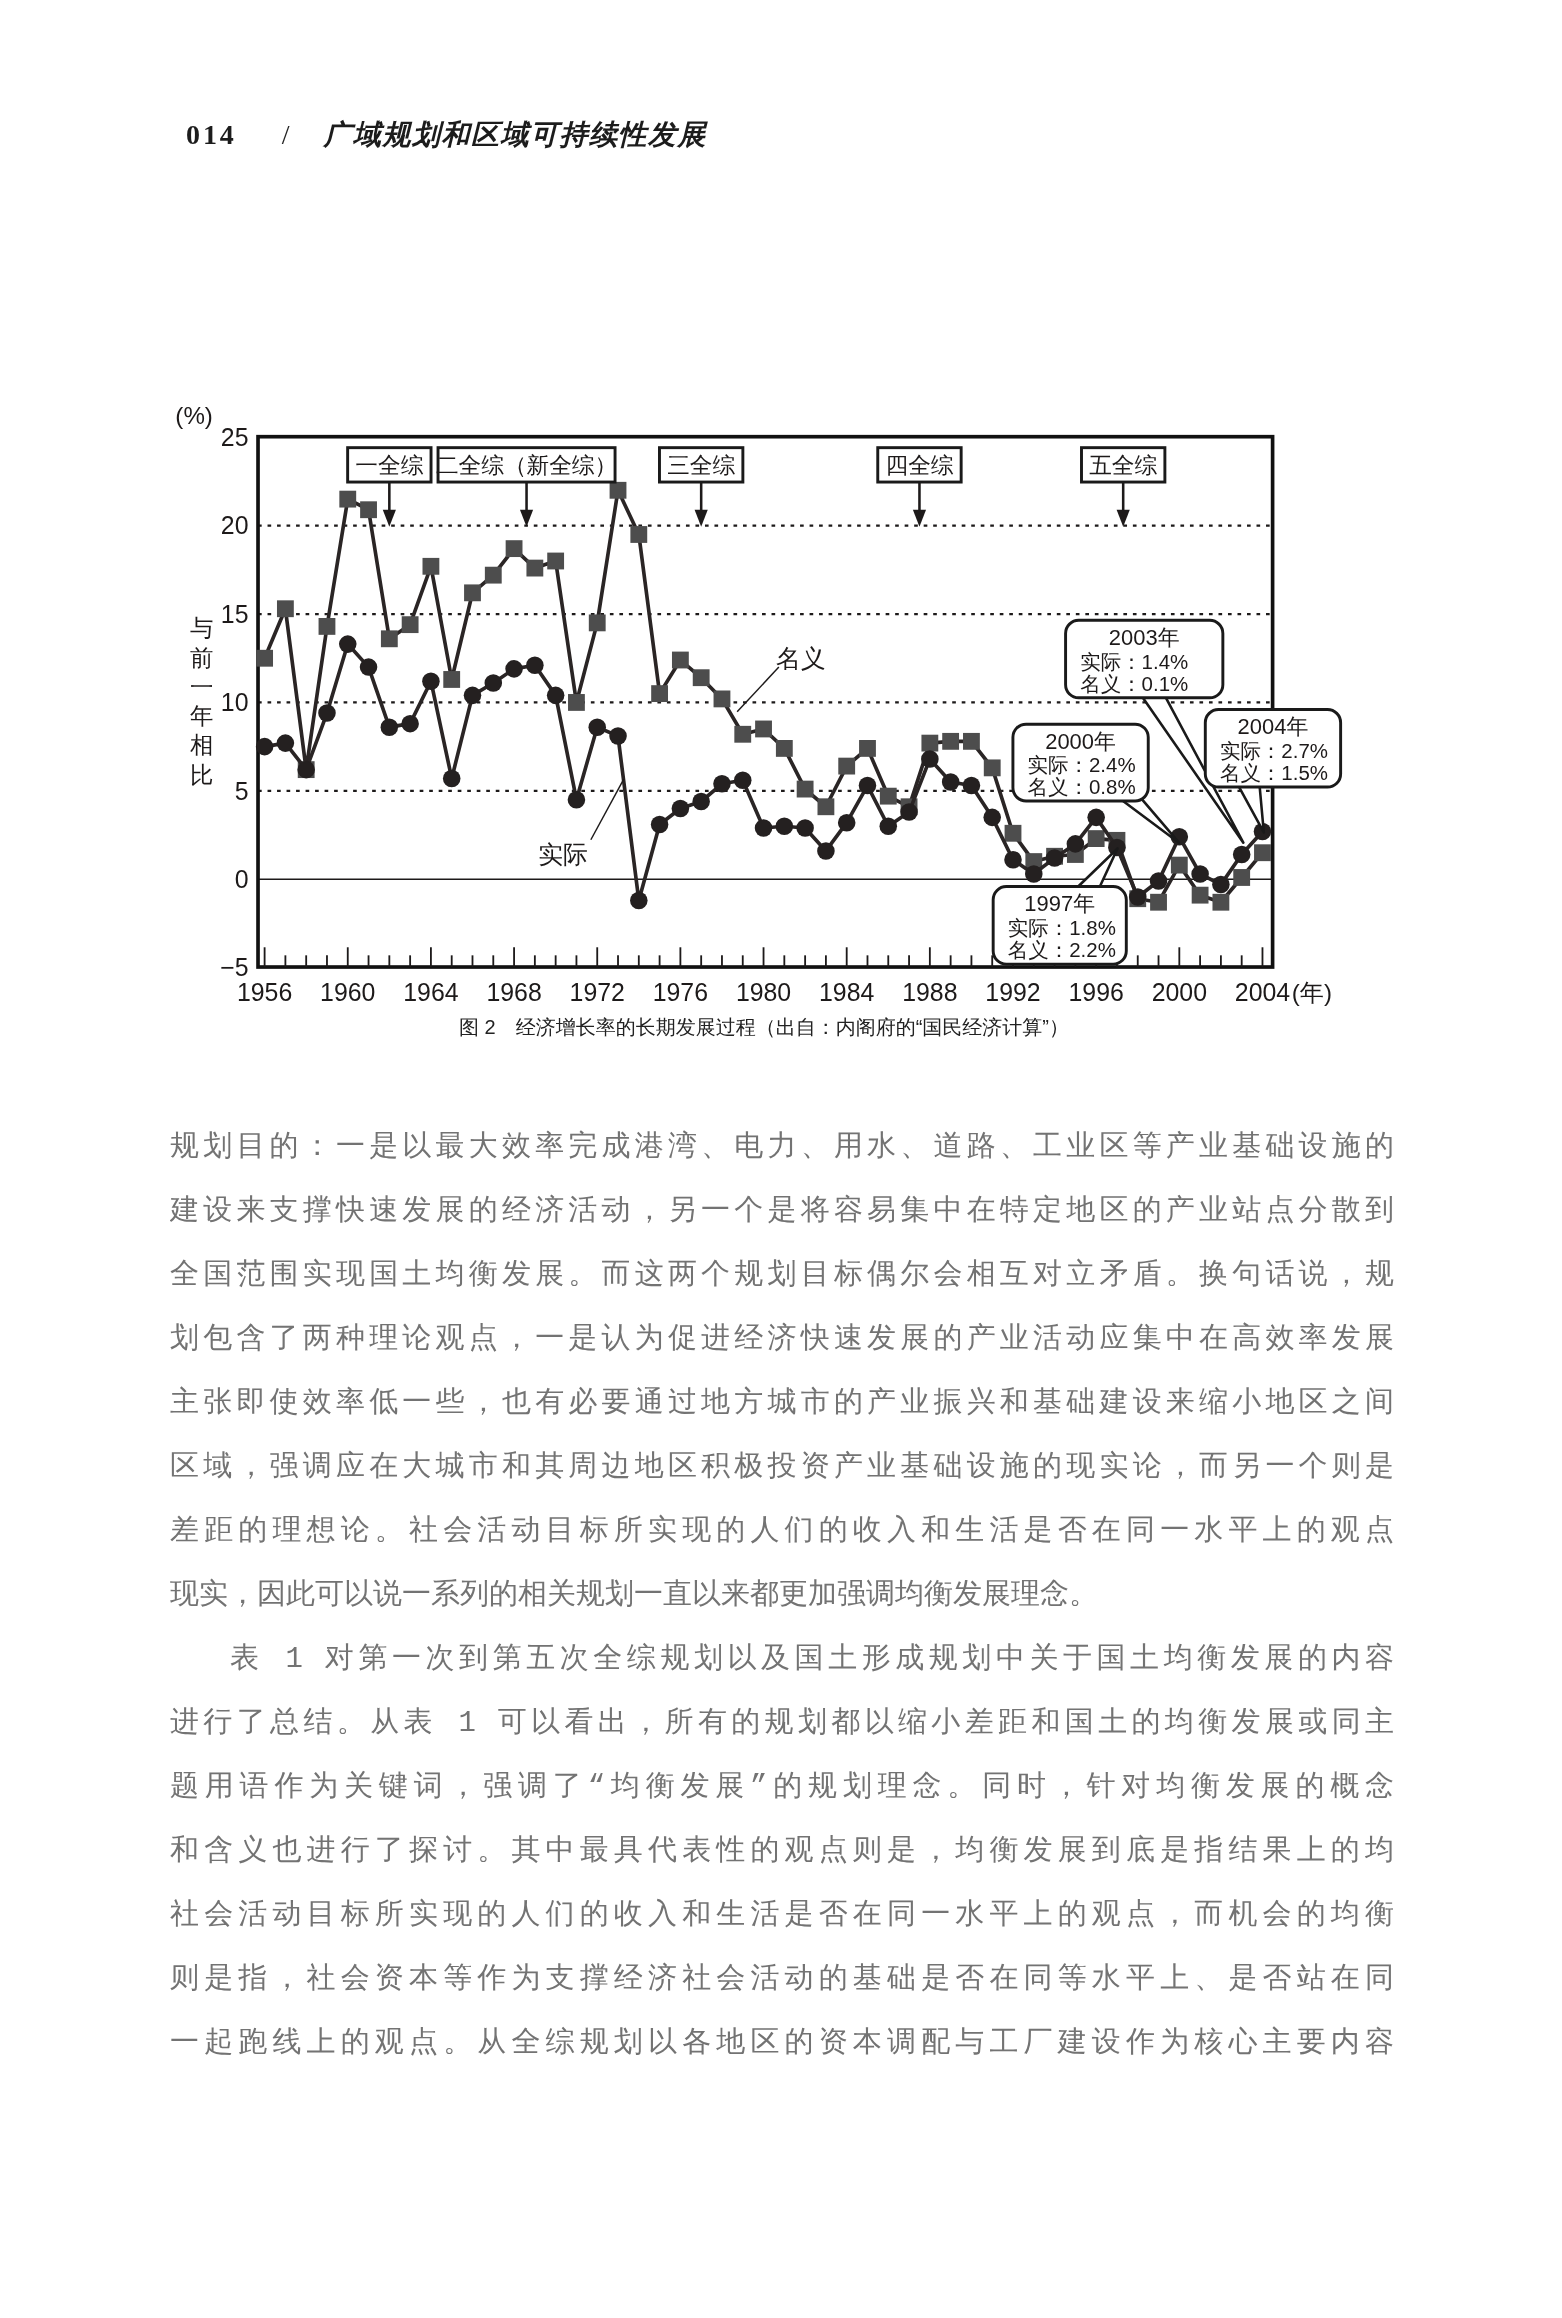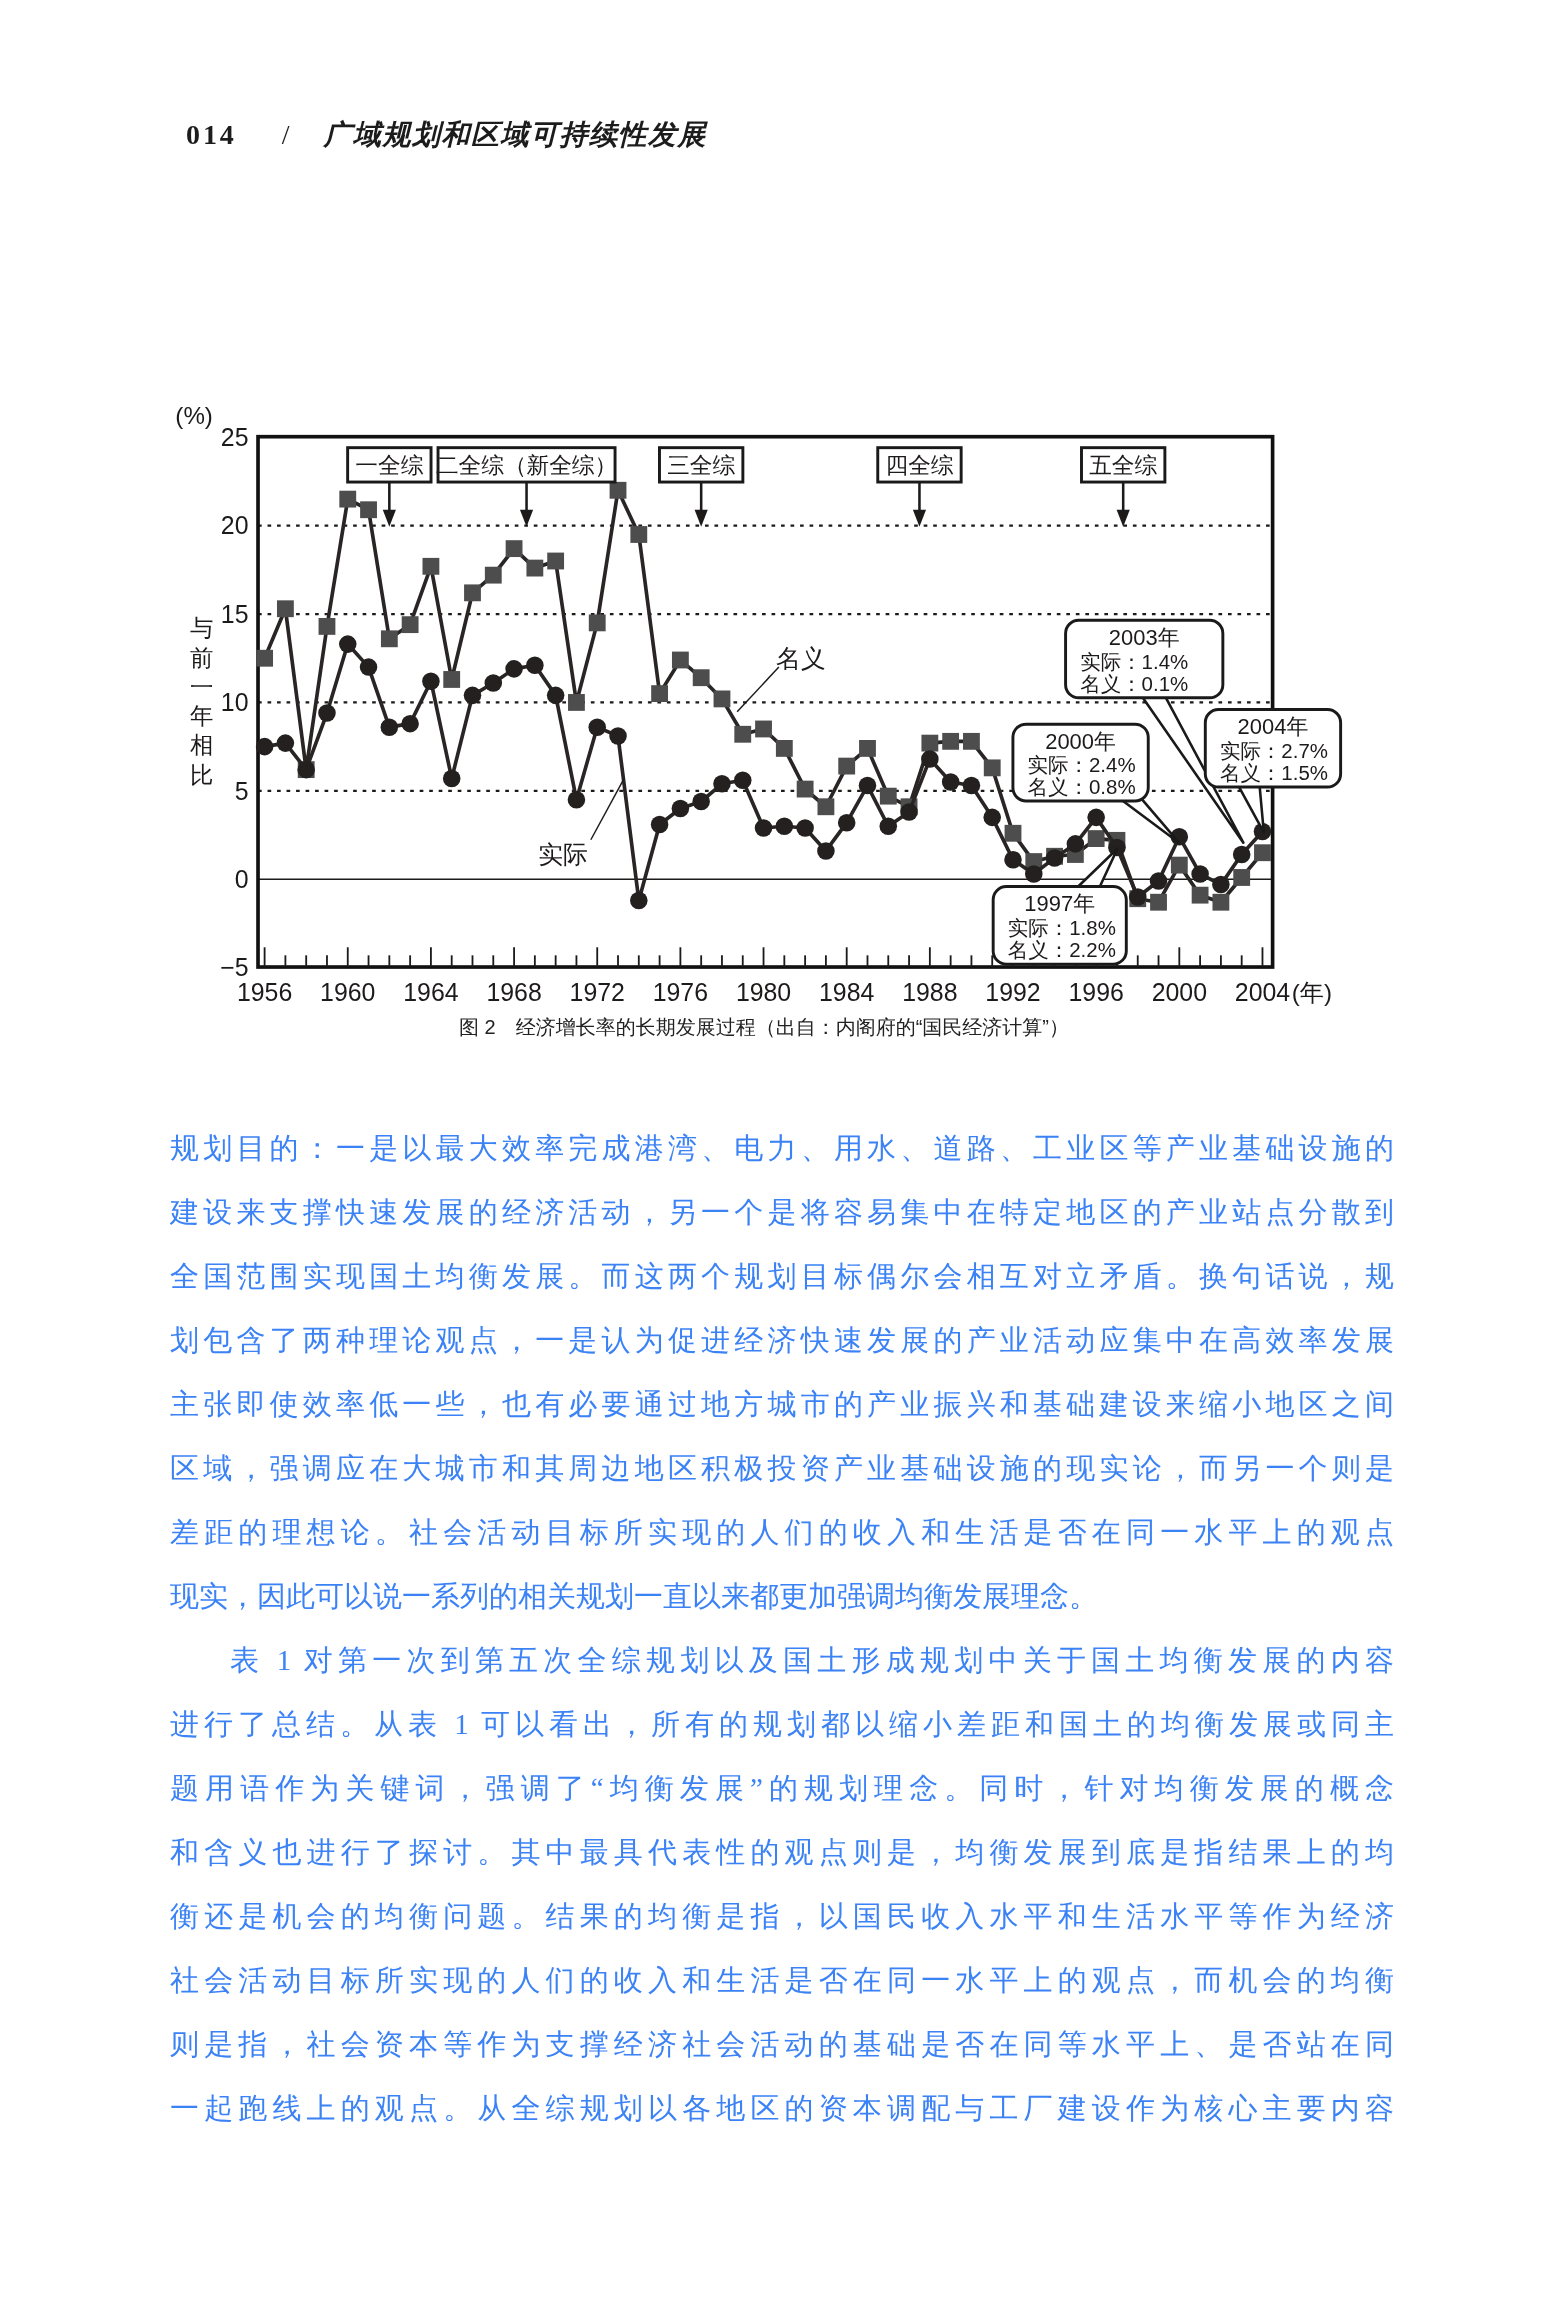--- a/index.html
+++ b/index.html
@@ -10,21 +10,21 @@
           display:flex;align-items:baseline;}
   .page-num{font-weight:bold;letter-spacing:2.9px;margin-left:16px;}
   .header-slash{margin:0 34px 0 45px;font-weight:normal;color:#222;}
   .chapter-title{font-family:"Liberation Sans","DejaVu Sans",sans-serif;font-weight:bold;letter-spacing:1.5px;font-style:italic;}
   
   .figure{position:absolute;left:168px;top:395px;width:1229px;height:662px;}
   .figure svg{position:absolute;left:0;top:0;}
   .caption{position:absolute;left:168px;top:1014px;width:1192px;text-align:center;
            font-family:"Liberation Sans","DejaVu Sans",sans-serif;font-size:20px;color:#222;}
   
-  .bodytext{position:absolute;left:170px;top:1116px;width:1224px;font-size:29px;color:#3b82f6;}
+  .bodytext{position:absolute;left:170px;top:1116px;width:1224px;font-size:29px;color:#737373;font-family:Liberation Mono, monospace;}
   .bt-line{height:64px;line-height:64px;text-align:justify;text-align-last:justify;
            text-justify:inter-character;white-space:normal;overflow:hidden;}
   .bt-line.last{text-align-last:left;}
   .bt-line.indent{padding-left:60px;}
 </style>
 </head>
 <body>
 
 <div class="page">
 
@@ -269,20 +269,19 @@
       <div class="bt-line">全国范围实现国土均衡发展。而这两个规划目标偶尔会相互对立矛盾。换句话说，规</div>
       <div class="bt-line">划包含了两种理论观点，一是认为促进经济快速发展的产业活动应集中在高效率发展</div>
       <div class="bt-line">主张即使效率低一些，也有必要通过地方城市的产业振兴和基础建设来缩小地区之间</div>
       <div class="bt-line">区域，强调应在大城市和其周边地区积极投资产业基础设施的现实论，而另一个则是</div>
       <div class="bt-line">差距的理想论。社会活动目标所实现的人们的收入和生活是否在同一水平上的观点</div>
       <div class="bt-line last">现实，因此可以说一系列的相关规划一直以来都更加强调均衡发展理念。</div>
       <div class="bt-line indent">表 1 对第一次到第五次全综规划以及国土形成规划中关于国土均衡发展的内容</div>
       <div class="bt-line">进行了总结。从表 1 可以看出，所有的规划都以缩小差距和国土的均衡发展或同主</div>
       <div class="bt-line">题用语作为关键词，强调了“均衡发展”的规划理念。同时，针对均衡发展的概念</div>
       <div class="bt-line">和含义也进行了探讨。其中最具代表性的观点则是，均衡发展到底是指结果上的均</div>
-      <div class="bt-line">衡还是机会的均衡问题。结果的均衡是指，以国民收入水平和生活水平等作为经济</div>
       <div class="bt-line">社会活动目标所实现的人们的收入和生活是否在同一水平上的观点，而机会的均衡</div>
       <div class="bt-line">则是指，社会资本等作为支撑经济社会活动的基础是否在同等水平上、是否站在同</div>
       <div class="bt-line">一起跑线上的观点。从全综规划以各地区的资本调配与工厂建设作为核心主要内容</div>
     </div>
 
 </div>
 
 
 </body></html>

